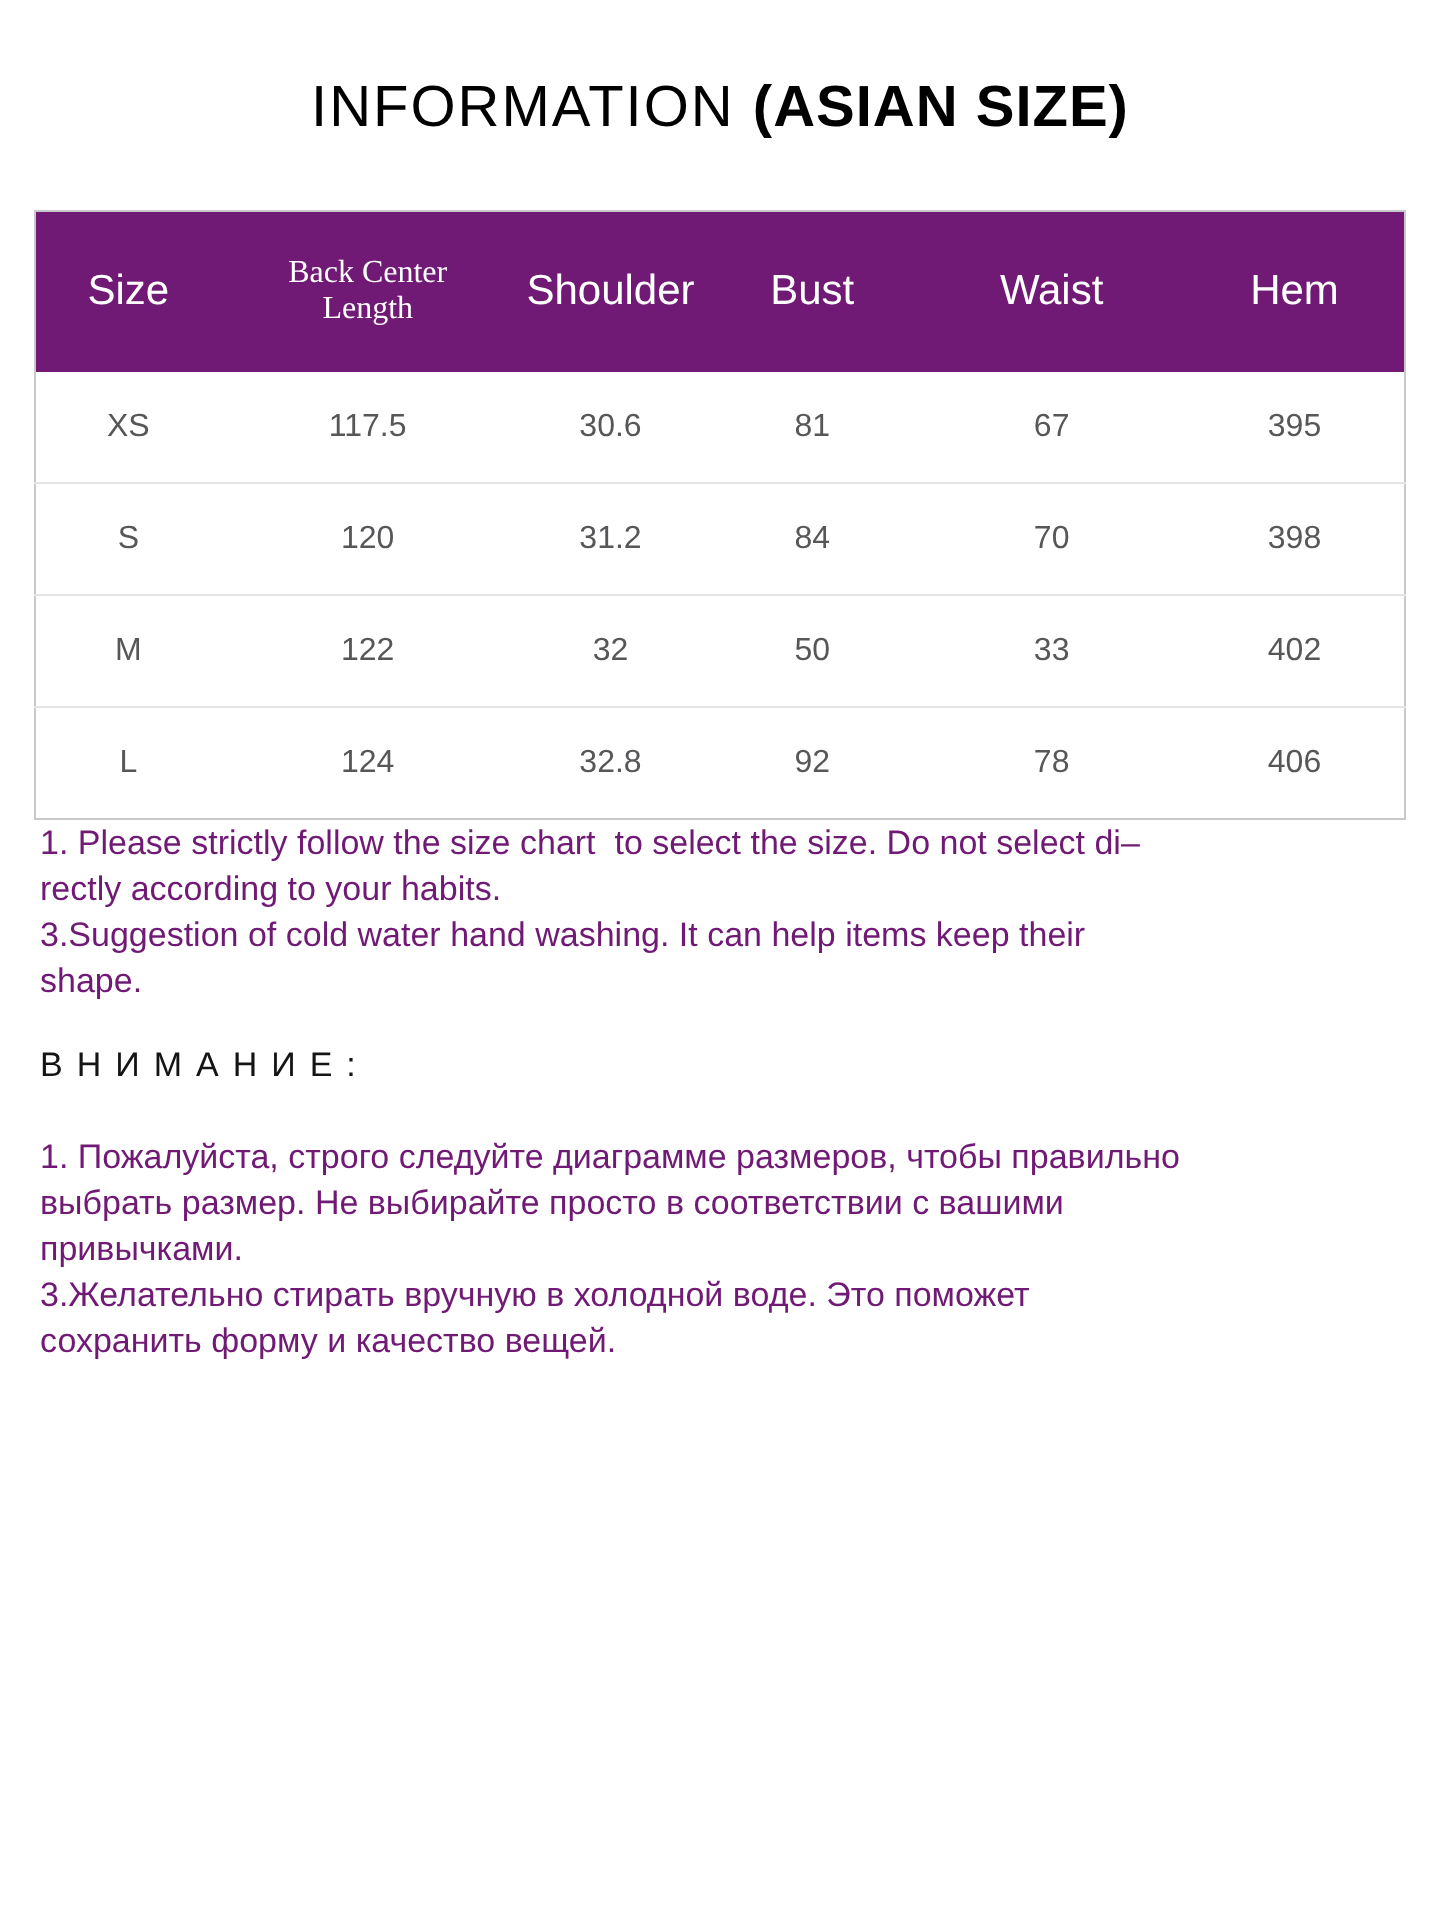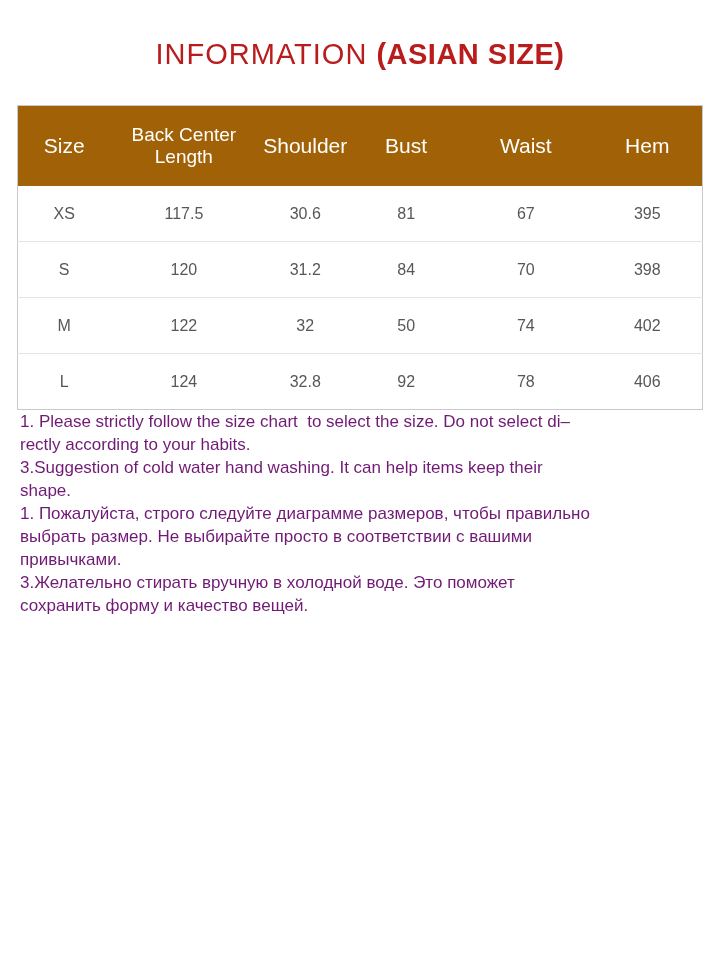--- a/index.html
+++ b/index.html
@@ -9,42 +9,42 @@
     font-family: "Liberation Sans", sans-serif;
     color: #232325;
     overflow: hidden;
   }
   .title {
     margin: 38px 0 0 0;
     text-align: center;
     font-size: 29px;
     font-weight: 300;
     letter-spacing: 1px;
-    color: #b91c1c;
+    color: #000000;
   }
   .title .title-bold { font-weight: 700; letter-spacing: 0.5px; }
 
   table.size-table {
     width: 686px;
     margin: 34px auto 0 auto;
     border-collapse: collapse;
     border: 1px solid #c9c9cb;
     table-layout: fixed;
   }
   thead th {
-    background: #a16207;
+    background: #701a75;
     color: #ffffff;
     height: 80px;
     font-weight: 400;
     font-size: 21px;
     text-align: center;
     vertical-align: middle;
     padding: 0;
   }
-  th.col-bcl { font-size: 19px; line-height: 1.15; white-space: pre-line; }
+  th.col-bcl { font-size: 16px; line-height: 1.15; white-space: pre-line; font-family: Liberation Serif, serif; }
   .w-size { width: 13.5%; }
   .w-bcl { width: 21.5%; }
   .w-shoulder { width: 14%; }
   .w-bust { width: 15.5%; }
   .w-waist { width: 19.5%; }
   .w-hem { width: 16%; }
   tbody td {
     height: 55px;
     text-align: center;
     vertical-align: middle;
@@ -108,38 +108,39 @@
       <td>31.2</td>
       <td>84</td>
       <td>70</td>
       <td>398</td>
     </tr>
     <tr>
       <td>M</td>
       <td>122</td>
       <td>32</td>
       <td>50</td>
-      <td>74</td>
+      <td>33</td>
       <td>402</td>
     </tr>
     <tr>
       <td>L</td>
       <td>124</td>
       <td>32.8</td>
       <td>92</td>
       <td>78</td>
       <td>406</td>
     </tr>
   </tbody>
 </table>
 
 <div class="content">
   <p class="para">1. Please strictly follow the size chart  to select the size. Do not select di–
 rectly according to your habits.</p>
   <p class="para">3.Suggestion of cold water hand washing. It can help items keep their
 shape.</p>
 
+  <h2 class="attention-heading">ВНИМАНИЕ:</h2>
   <p class="para">1. Пожалуйста, строго следуйте диаграмме размеров, чтобы правильно
 выбрать размер. Не выбирайте просто в соответствии с вашими
 привычками.</p>
   <p class="para">3.Желательно стирать вручную в холодной воде. Это поможет
 сохранить форму и качество вещей.</p>
 </div>
 
 </body></html>

